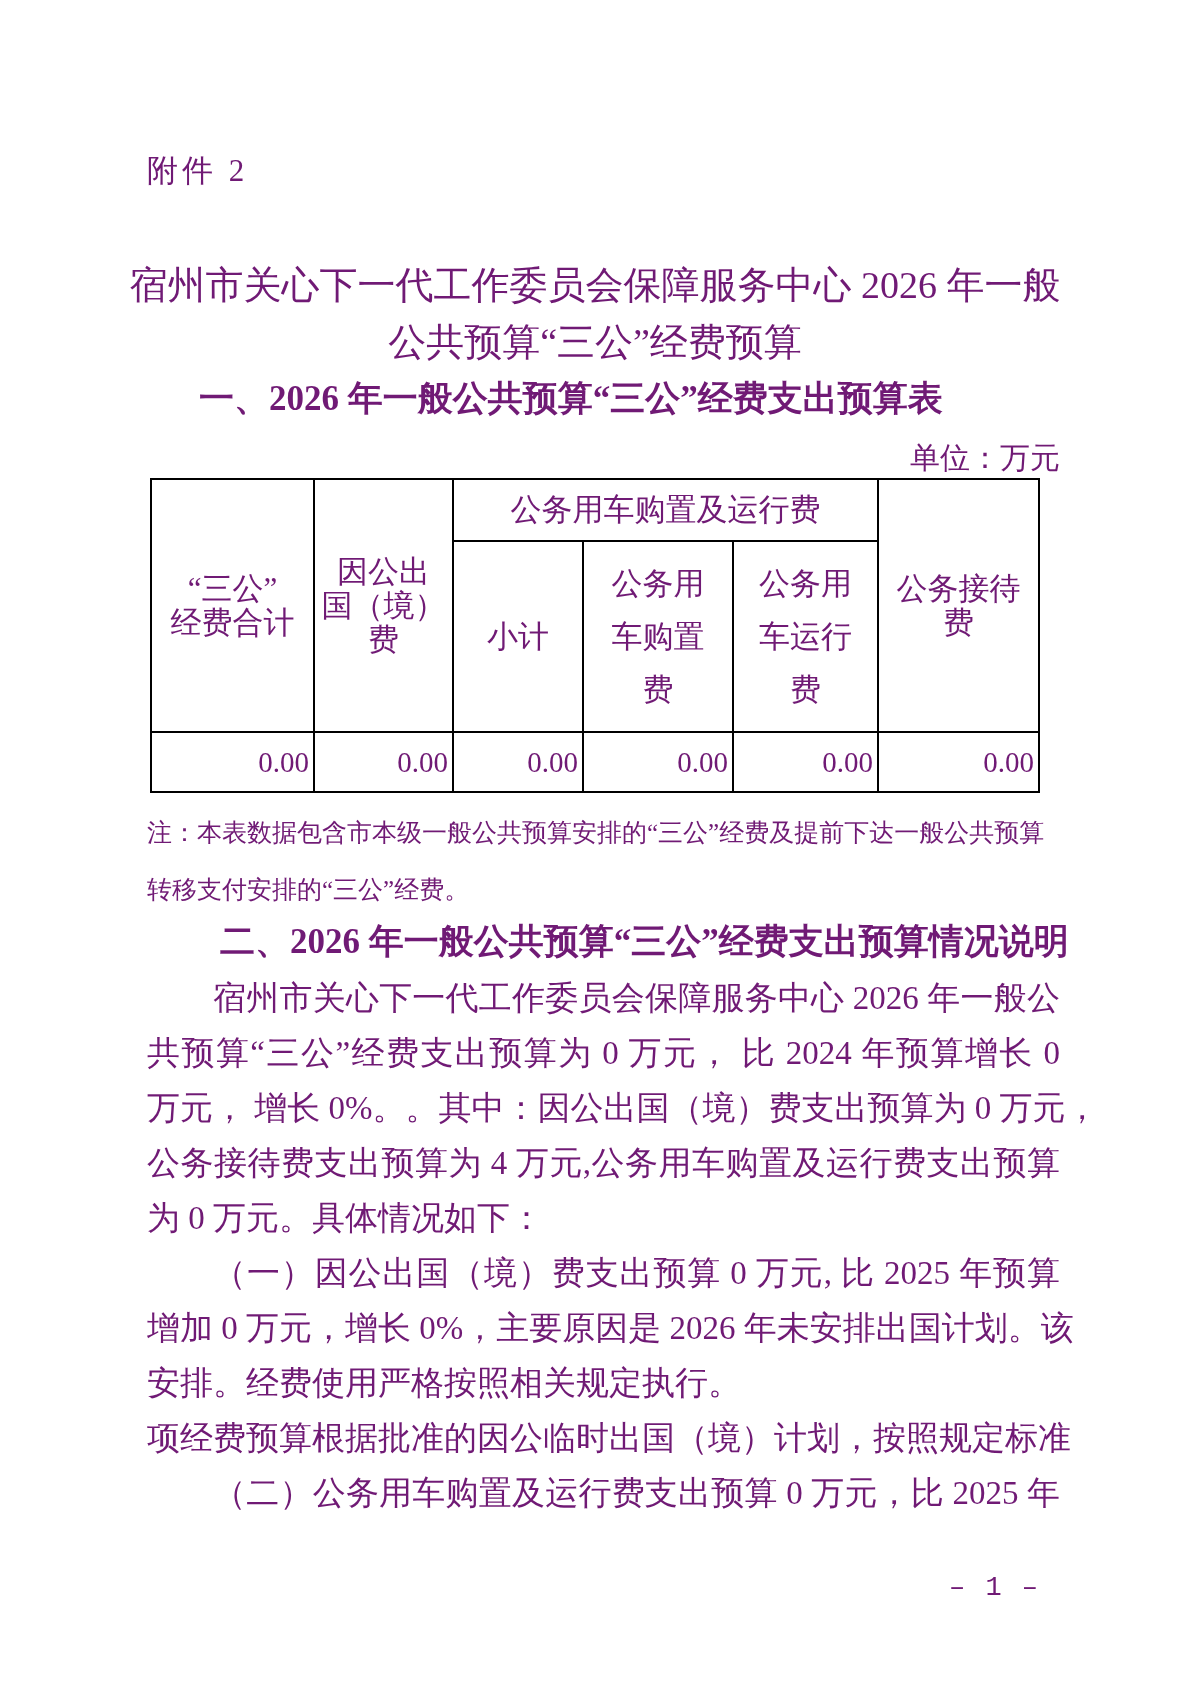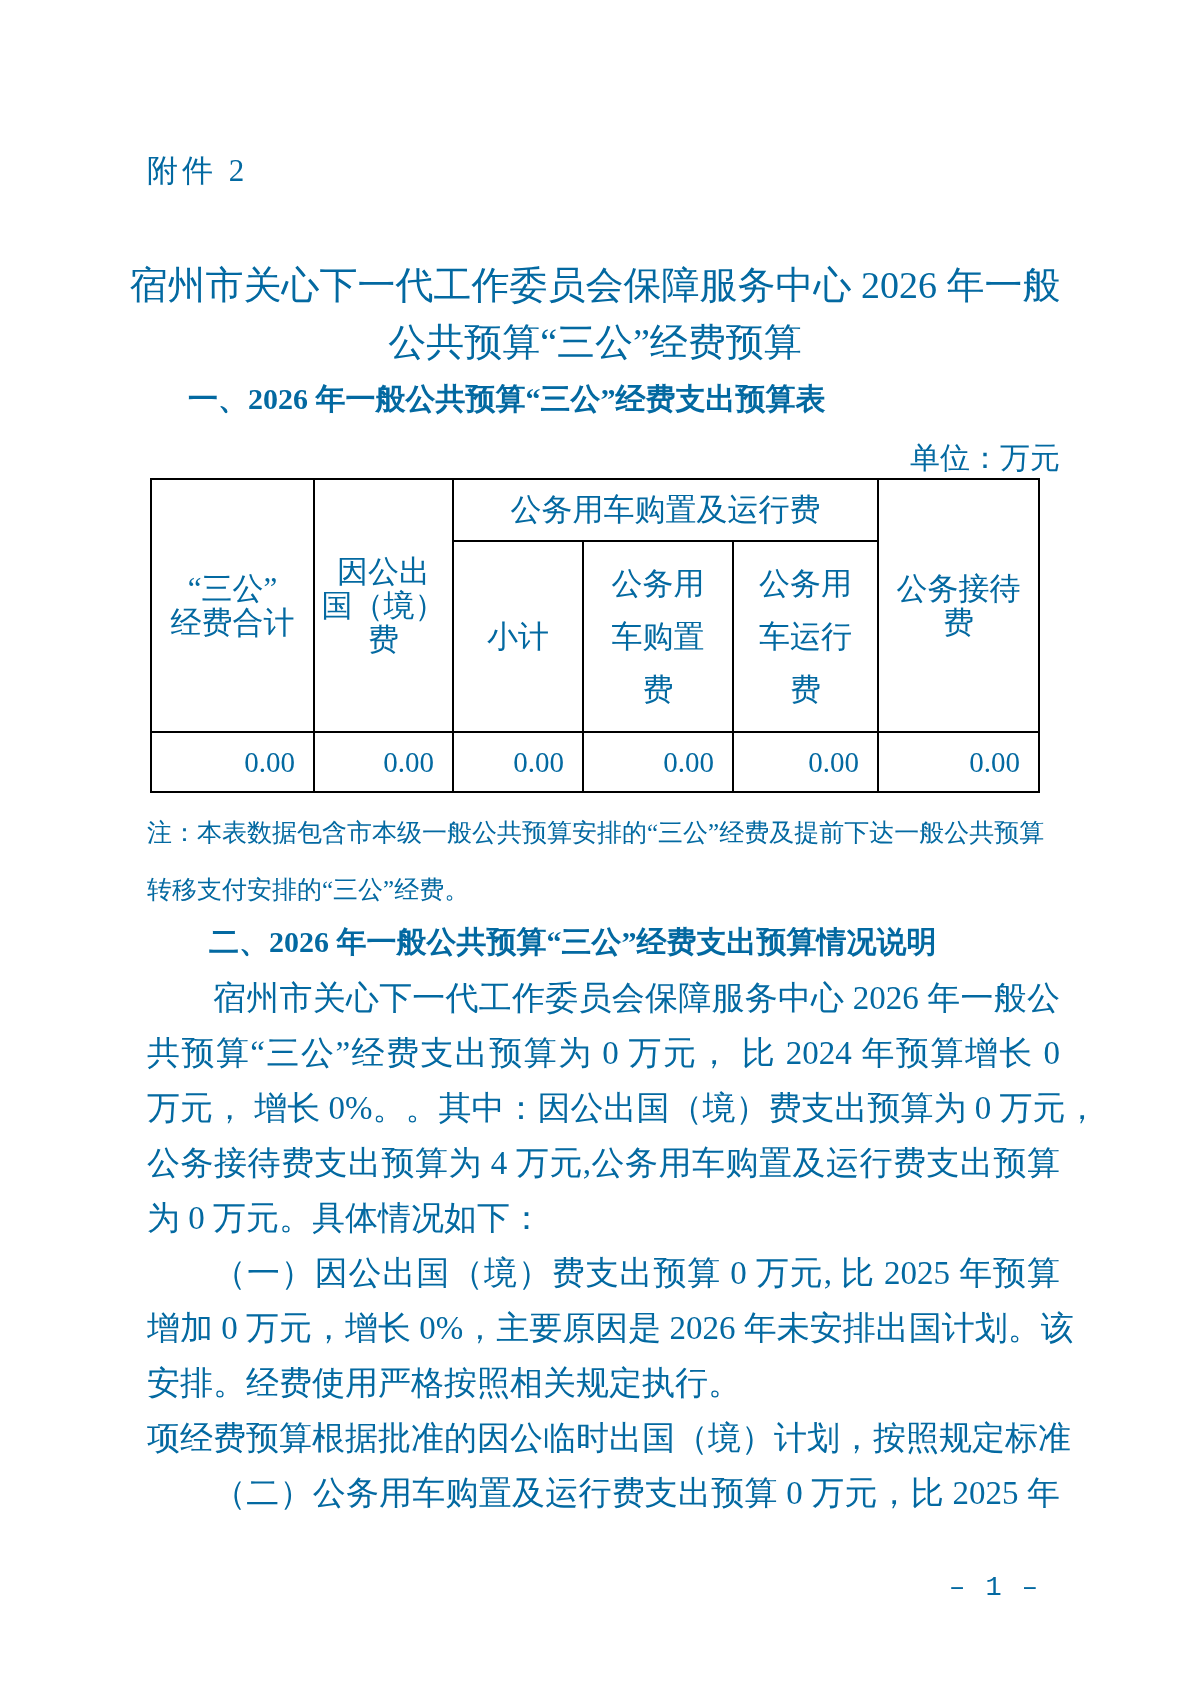--- a/index.html
+++ b/index.html
@@ -2,34 +2,34 @@
 <html><head>
 <meta charset="utf-8">
 <style>
   html,body{margin:0;padding:0;background:#888;}
   .page{
     position:relative;
     width:1190px;height:1683px;
     margin:0 auto;
     background:#ffffff;
     font-family:"Liberation Serif", serif;
-    color:#0369a1;
+    color:#701a75;
     overflow:hidden;
   }
   .attachment{
     position:absolute;left:147px;top:153px;
     font-size:31px;line-height:36px;letter-spacing:4px;
   }
   .doc-title{
     position:absolute;left:0;top:257px;width:1190px;
     text-align:center;font-size:38px;font-weight:normal;line-height:57px;
   }
   .sec-heading{
-    position:absolute;left:143px;width:943px;
-    font-size:30px;font-weight:bold;line-height:42px;
+    position:absolute;left:154px;width:943px;
+    font-size:35px;font-weight:bold;line-height:42px;
     white-space:nowrap;
   }
   .h1{top:378px;text-indent:45px;}
   .h2{top:921px;text-indent:66px;}
   .unit-label{
     position:absolute;right:130px;top:443px;
     font-size:30px;line-height:30px;
   }
   table.budget{
     position:absolute;left:150px;top:478px;
@@ -44,21 +44,21 @@
     text-align:center;
     vertical-align:middle;
     padding:0;
   }
   th.hdr{white-space:pre-line;line-height:53px;border-radius:29px;}
   tr.group-row th{height:60px;line-height:34px;}
   tr.sub-row th{height:189px;}
   tr.data-row td{
     height:58px;
     text-align:right;
-    padding-right:18px;
+    padding-right:4px;
     font-size:29px;
   }
   .note{
     position:absolute;left:147px;top:804px;width:930px;
     font-size:25px;line-height:57px;
   }
   .para{position:absolute;left:147px;width:913px;font-size:33px;}
   .para .line{
     height:55px;line-height:55px;
     text-align:justify;text-align-last:justify;

